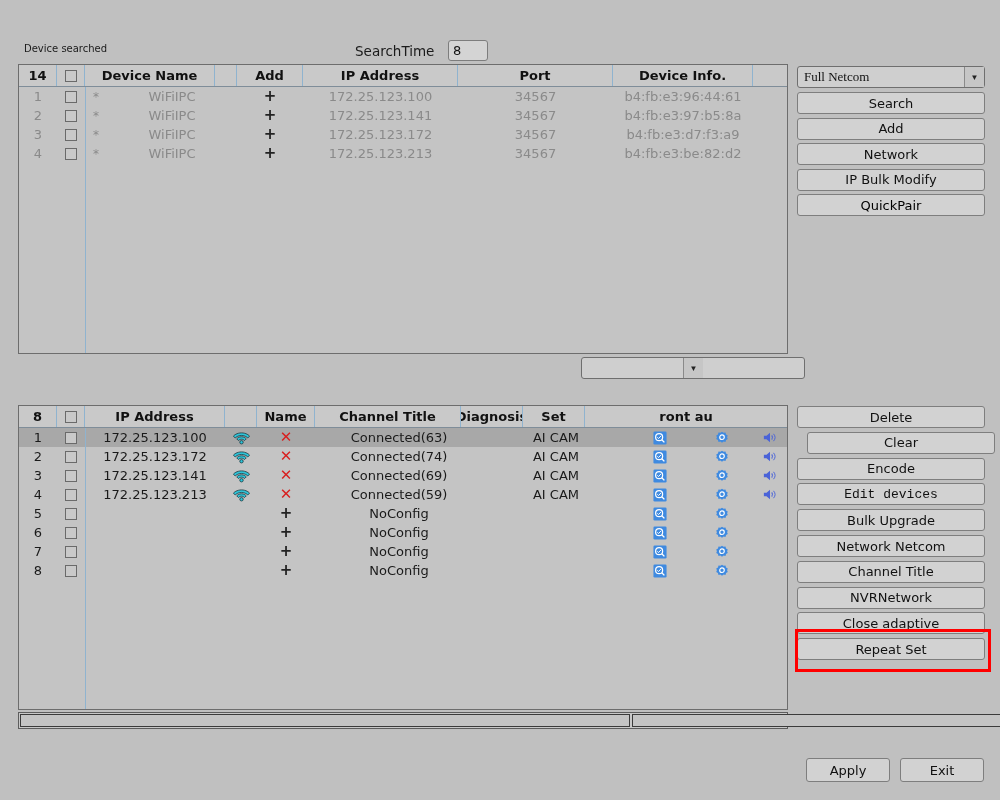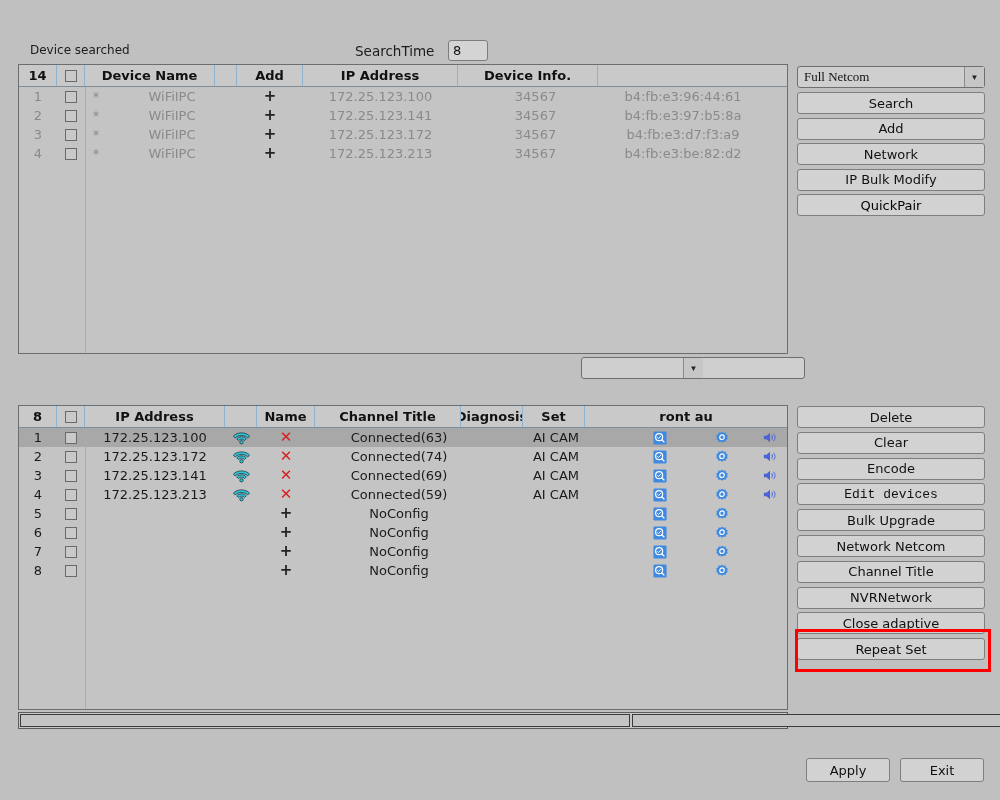--- a/index.html
+++ b/index.html
@@ -24,22 +24,22 @@
     display: flex; align-items: center; justify-content: center;
     letter-spacing: .2px;
   }
   .titlebar::after {
     content: ""; position: absolute; left: 0; bottom: 0; width: 100%; height: 2px;
     background: #9aa0a4;
   }
 
   
   .device-searched {
-    position: absolute; left: 30px; top: 43px;
-    font-size: 12px; color: #1b1b1b;
+    position: absolute; left: 24px; top: 43px;
+    font-size: 10px; color: #1b1b1b;
   }
   .searchtime-label {
     position: absolute; left: 355px; top: 43px;
     font-size: 13.5px; color: #1b1b1b;
   }
   .searchtime-input {
     position: absolute; left: 448px; top: 40px;
     width: 40px; height: 21px;
     background: #d4d4d4;
     border: 1px solid #7d7d7d;
@@ -194,20 +194,21 @@
   <div class="tablebox" id="top-table">
     <div class="thead">
       <div class="th" style="width:38px">14</div>
       <div class="th" style="width:28px">
           <span class="cb"></span>
         </div>
       <div class="th" style="width:130px">Device Name</div>
       <div class="th" style="width:22px"></div>
       <div class="th" style="width:66px">Add</div>
       <div class="th" style="width:155px">IP Address</div>
+      <div class="th" style="width:155px">Port</div>
       <div class="th" style="width:140px">Device Info.</div>
       <div class="th" style="flex:1"></div>
     </div>
     <div class="vline" style="left:66px"></div>
     <div id="top-rows">
         <div class="trow">
           <div class="td" style="width:38px">1</div>
           <div class="td" style="width:28px">
             <span class="cb"></span>
           </div>
@@ -576,21 +577,21 @@
               <circle cx="8" cy="7.1" r="2.6" fill="none" stroke="#ffffff" stroke-width="1.3"></circle>
             </svg>
           </div>
           <div class="td" style="flex:1"></div>
         </div>
       </div>
   </div>
 
   <div id="channel-buttons">
       <div class="btn wide" style="top: 406px;">Delete</div>
-      <div class="btn wide" style="top: 431.8px;">Clear</div>
+      <div class="btn wide" style="top: 431.8px; margin-left: 10px;">Clear</div>
       <div class="btn wide" style="top: 457.6px;">Encode</div>
       <div class="btn wide" style="top: 483.4px; font-family: Liberation Mono, monospace;">Edit devices</div>
       <div class="btn wide" style="top: 509.2px;">Bulk Upgrade</div>
       <div class="btn wide" style="top: 535px;">Network Netcom</div>
       <div class="btn wide" style="top: 560.8px;">Channel Title</div>
       <div class="btn wide" style="top: 586.6px;">NVRNetwork</div>
       <div class="btn wide" style="top: 612.4px;">Close adaptive</div>
       <div class="btn wide" style="top: 638.2px;">Repeat Set</div>
     </div>
 

